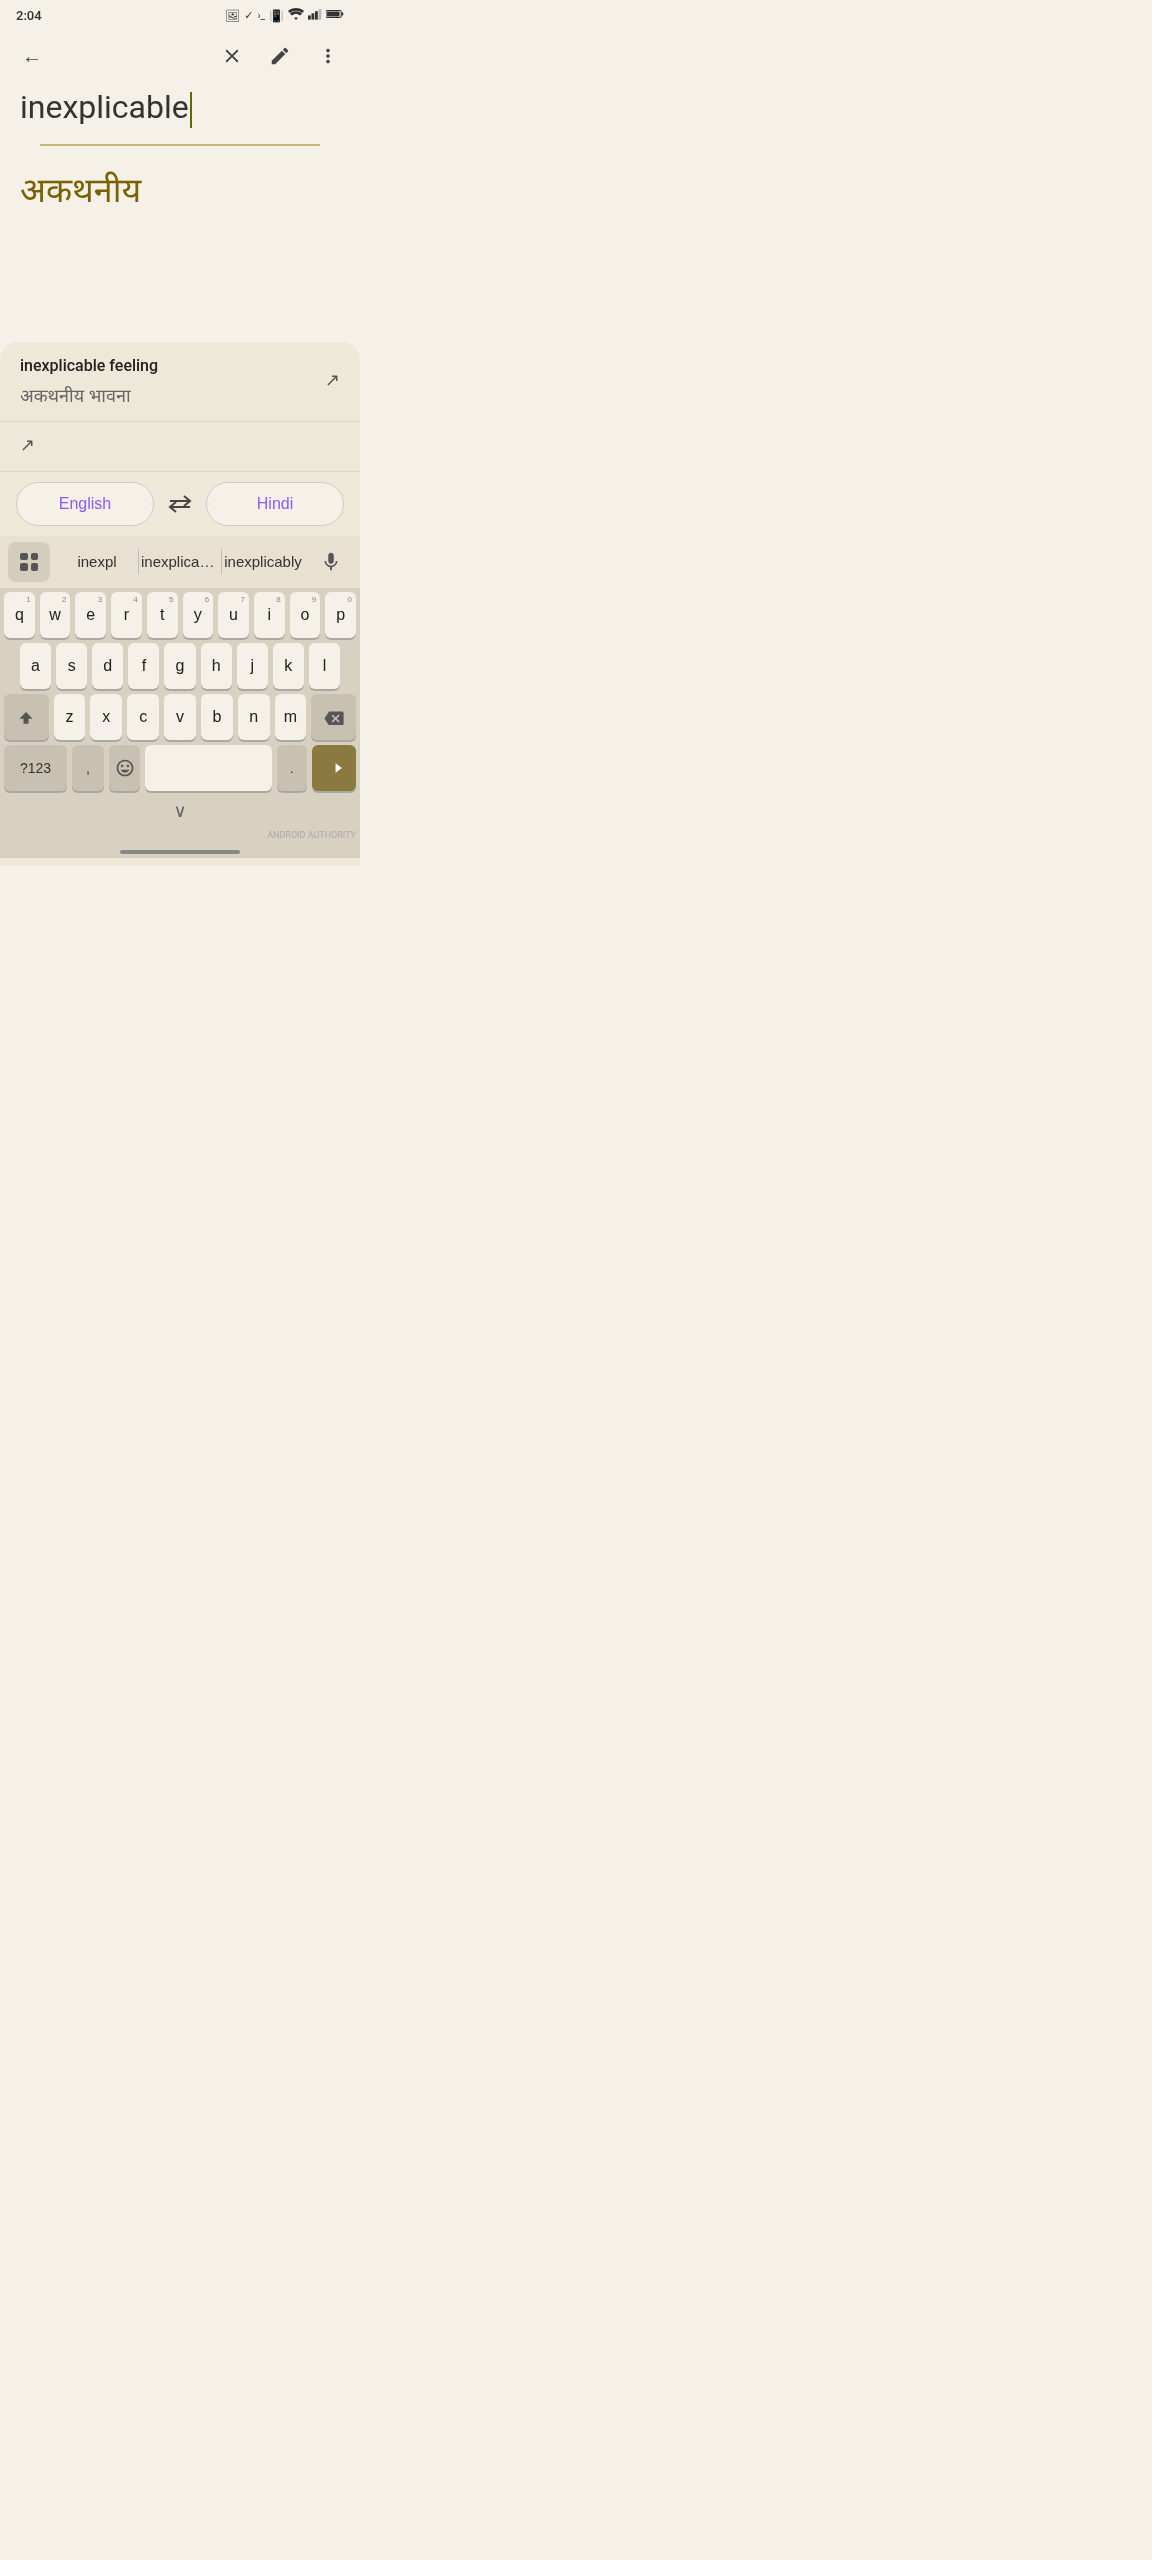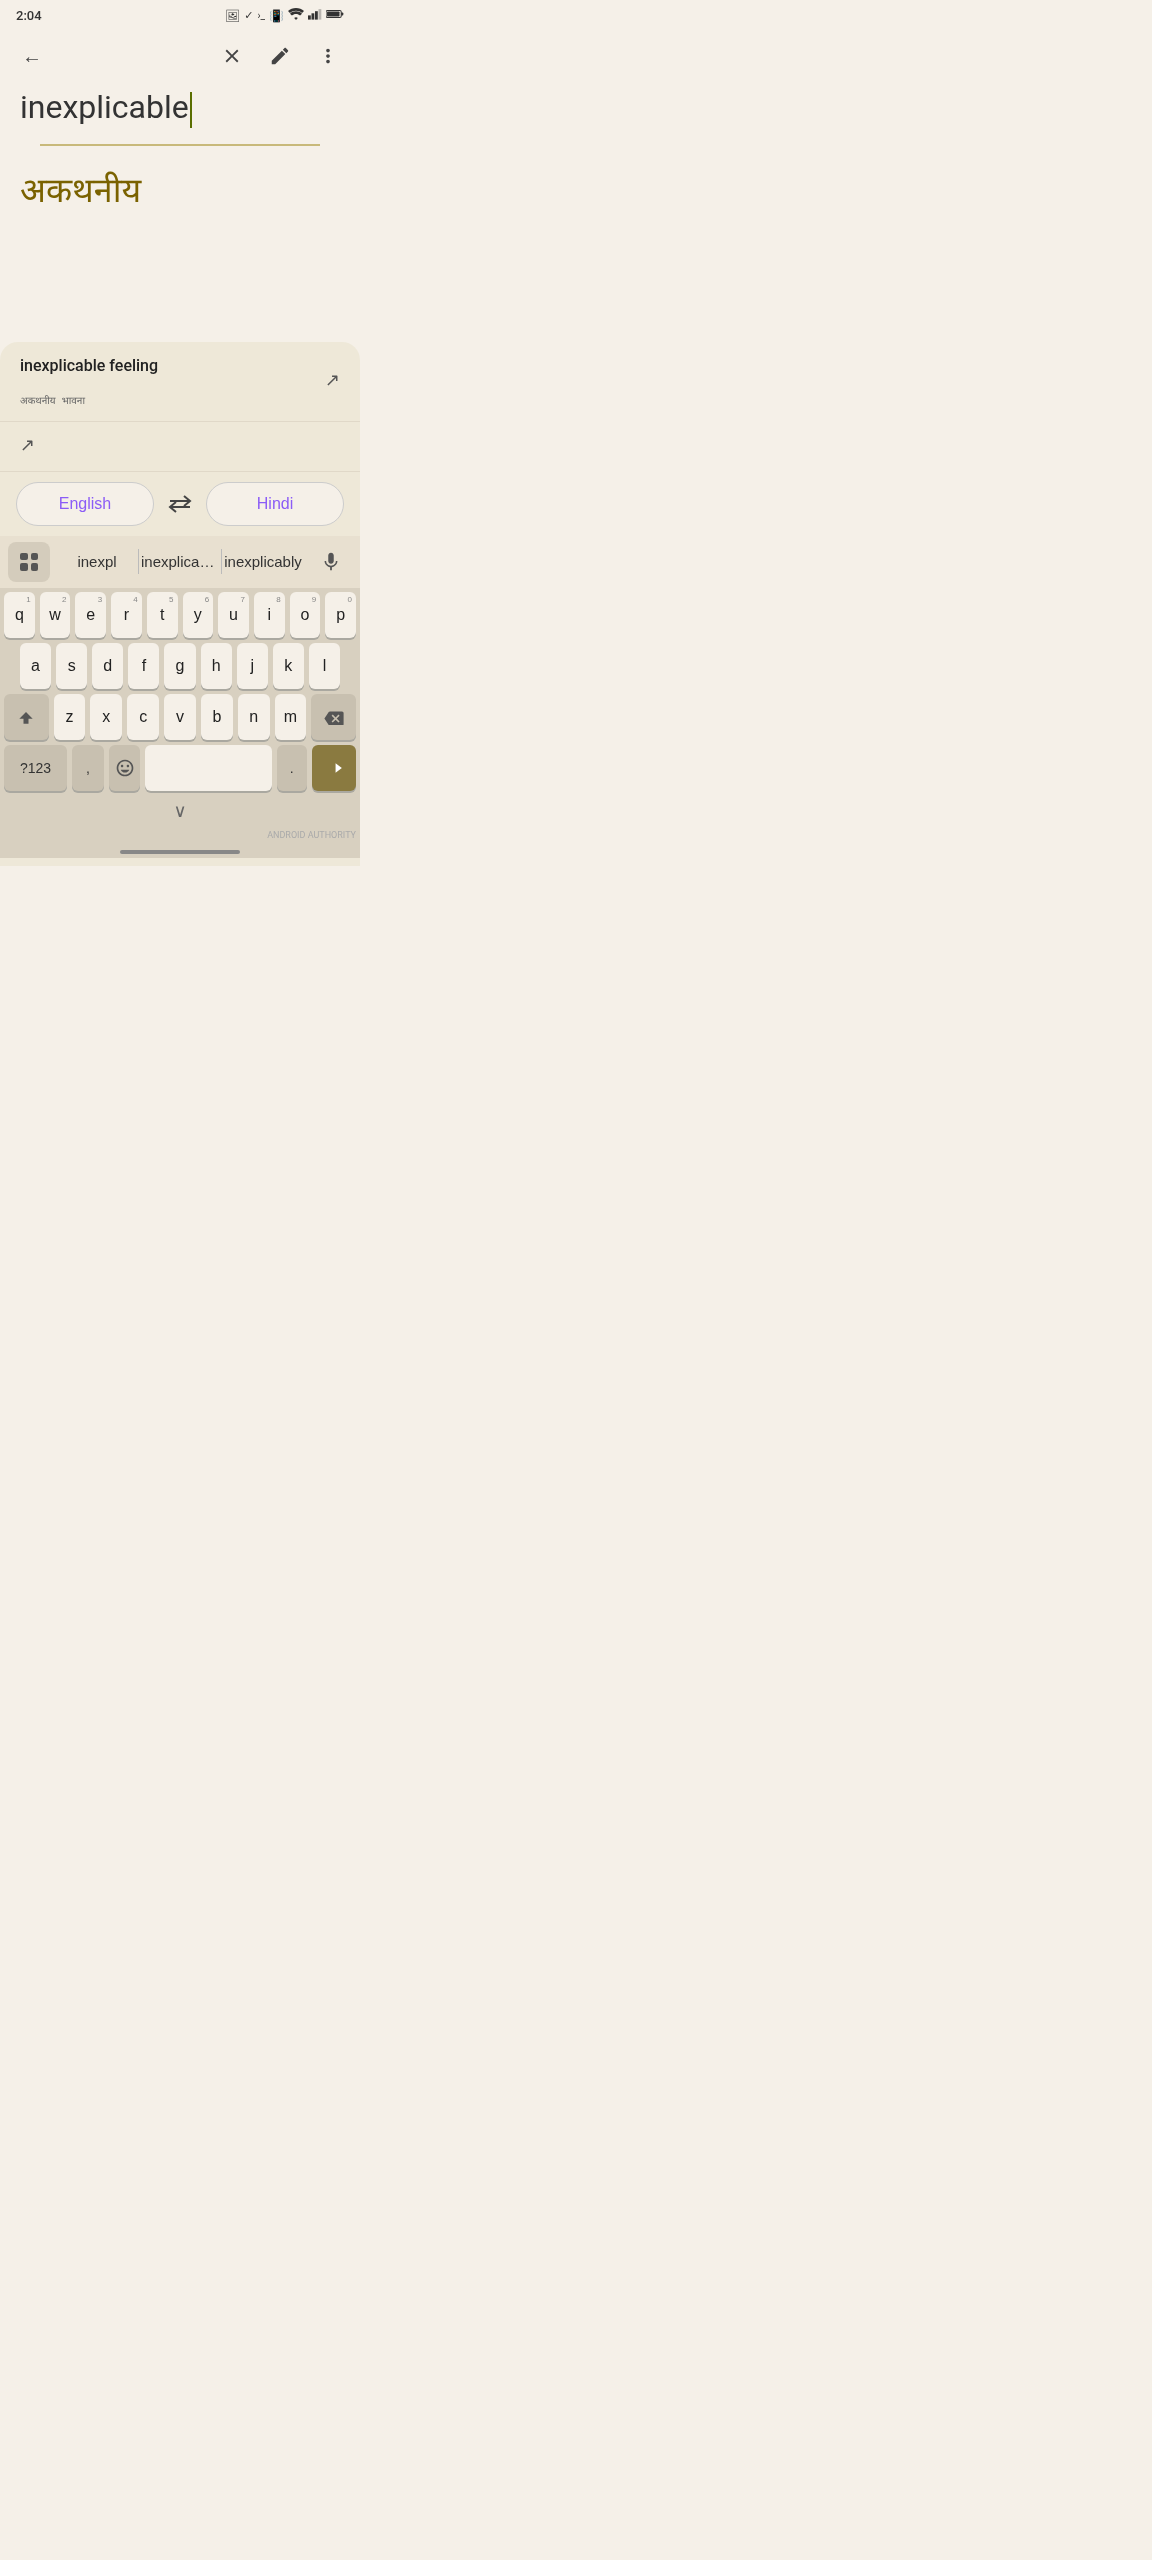--- a/index.html
+++ b/index.html
@@ -99,25 +99,24 @@
     .suggestion-text {
       flex: 1;
     }
     .suggestion-en {
       font-size: 16px;
       font-weight: 500;
       color: #222;
       display: block;
     }
     .suggestion-hi {
-      font-size: 10px;
+      font-size: 18px;
       color: #666;
       display: block;
-      margin-top: 18px;
-      font-family: Liberation Mono, monospace;
+      margin-top: 8px;
     }
     .suggestion-arrow {
       font-size: 18px;
       color: #555;
       transform: rotate(180deg);
       display: inline-block;
     }
 
     
     .lang-selector {

